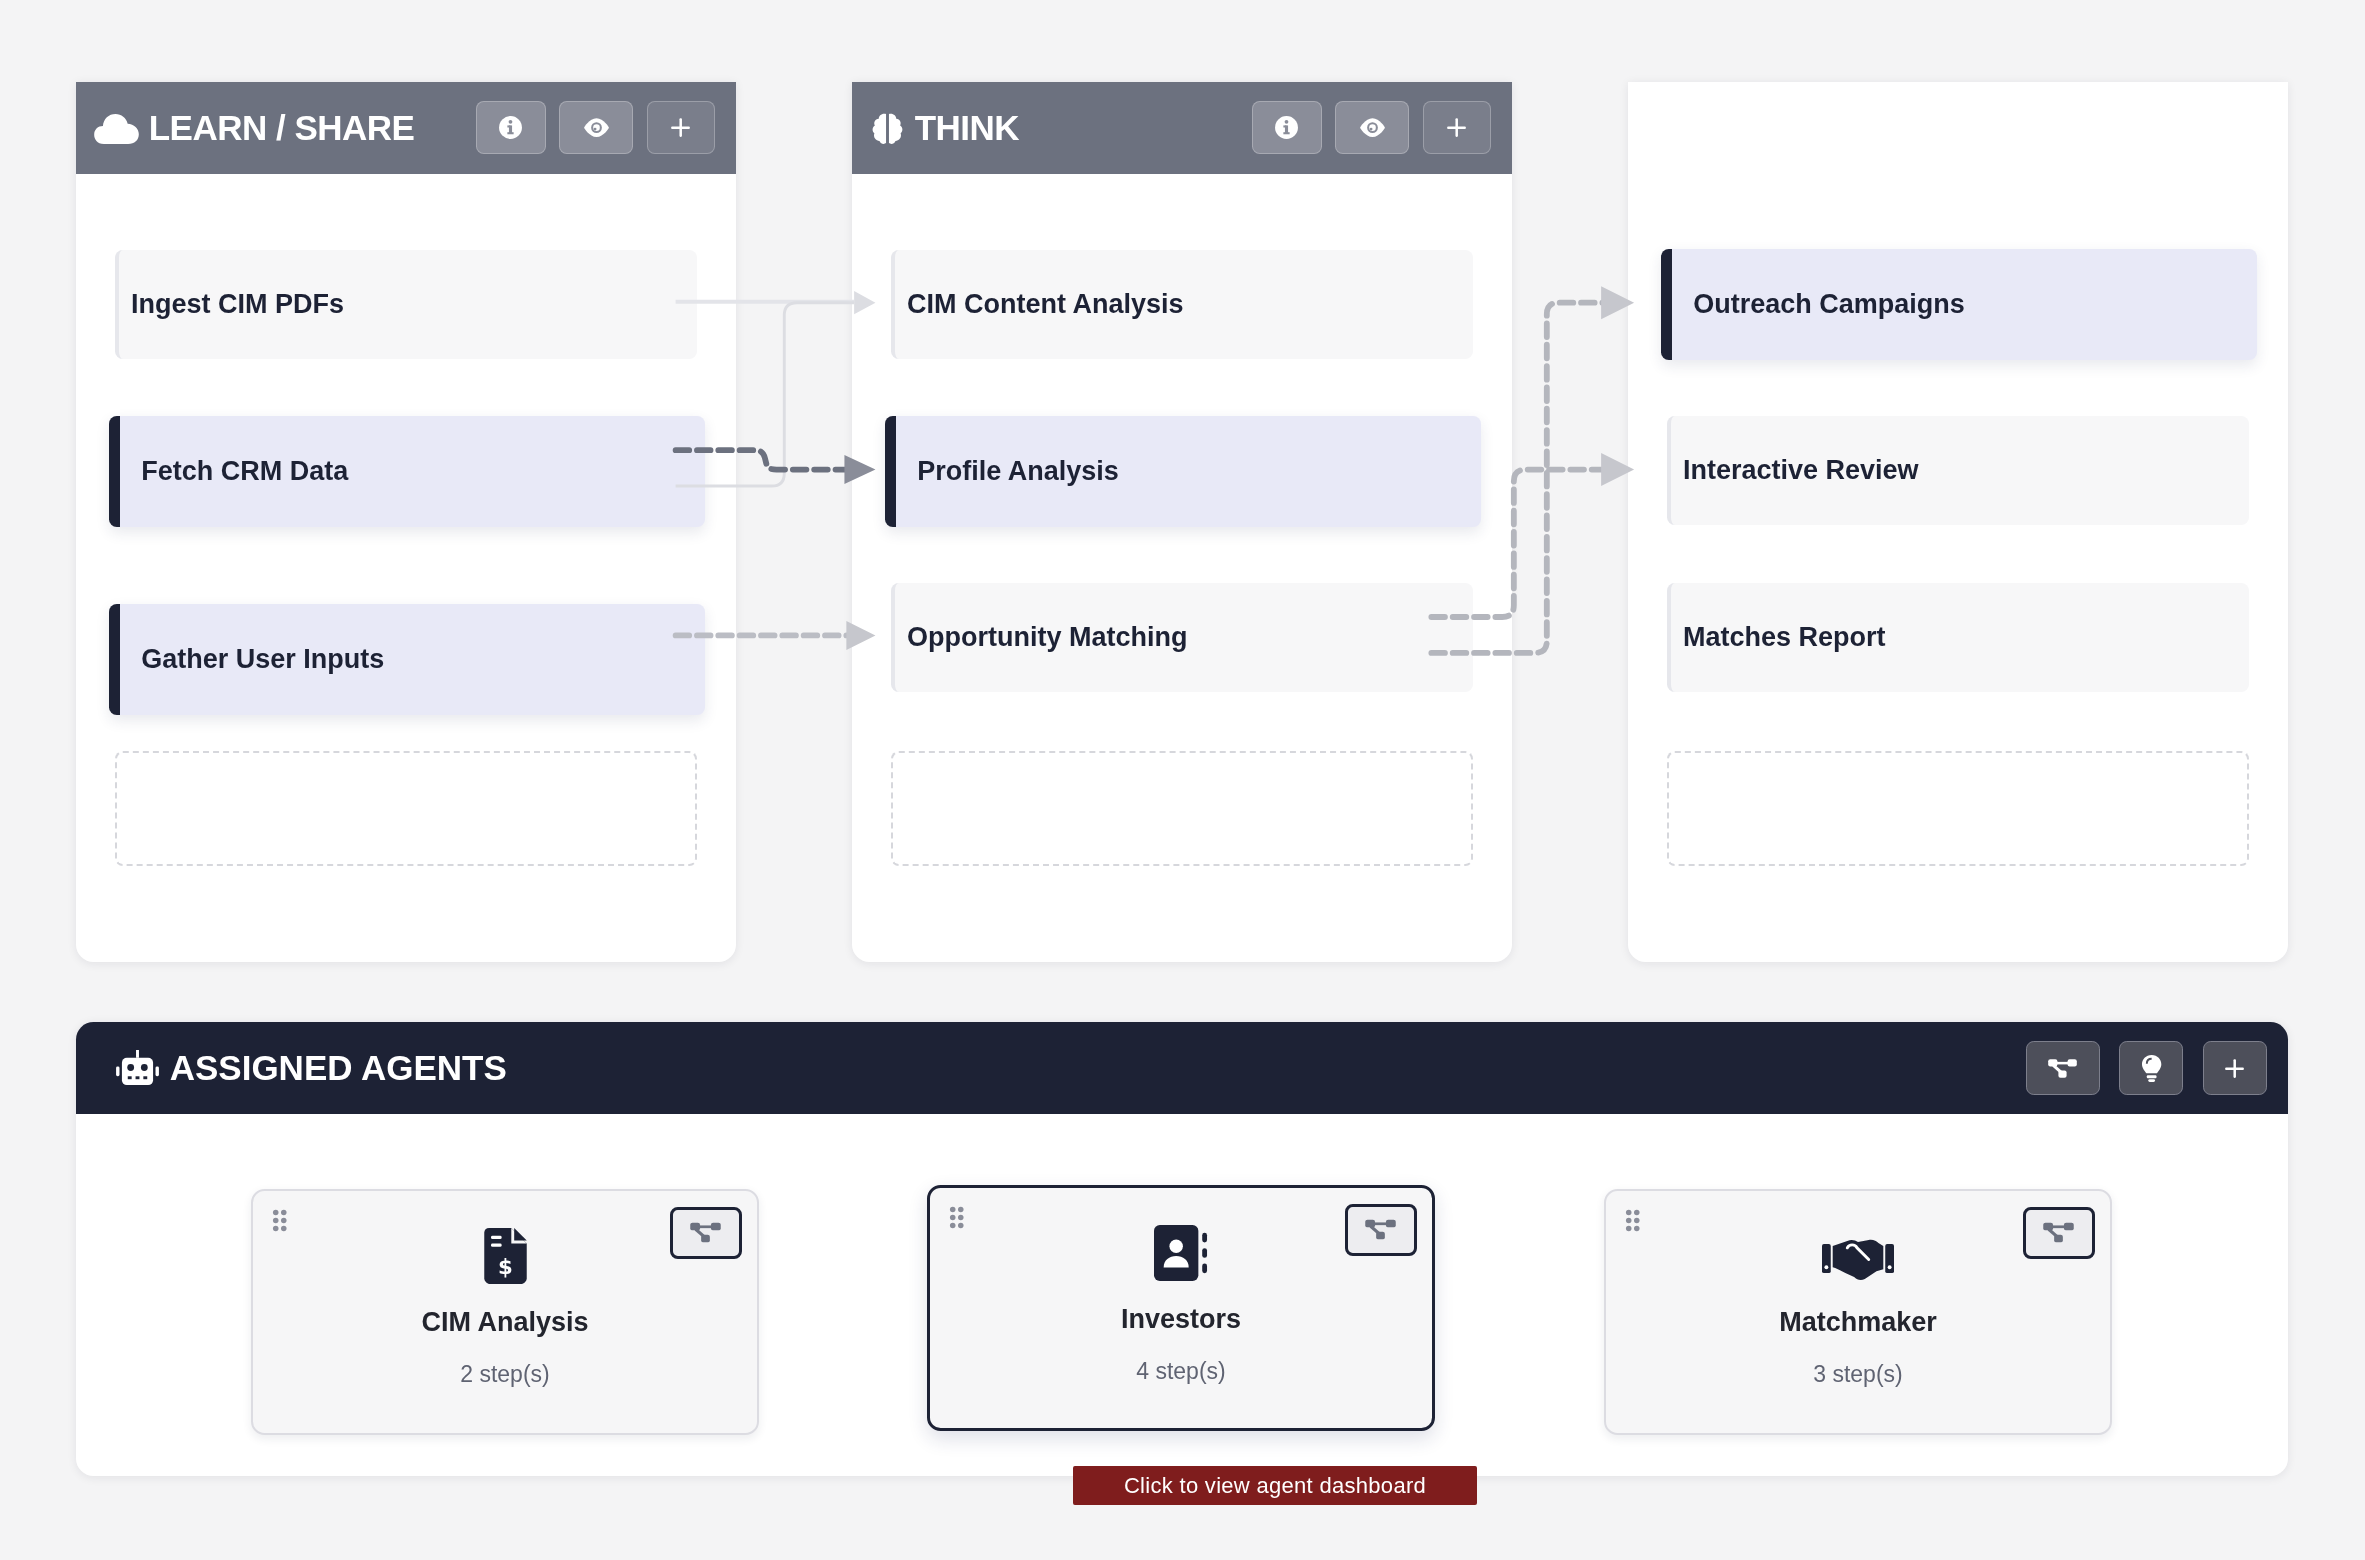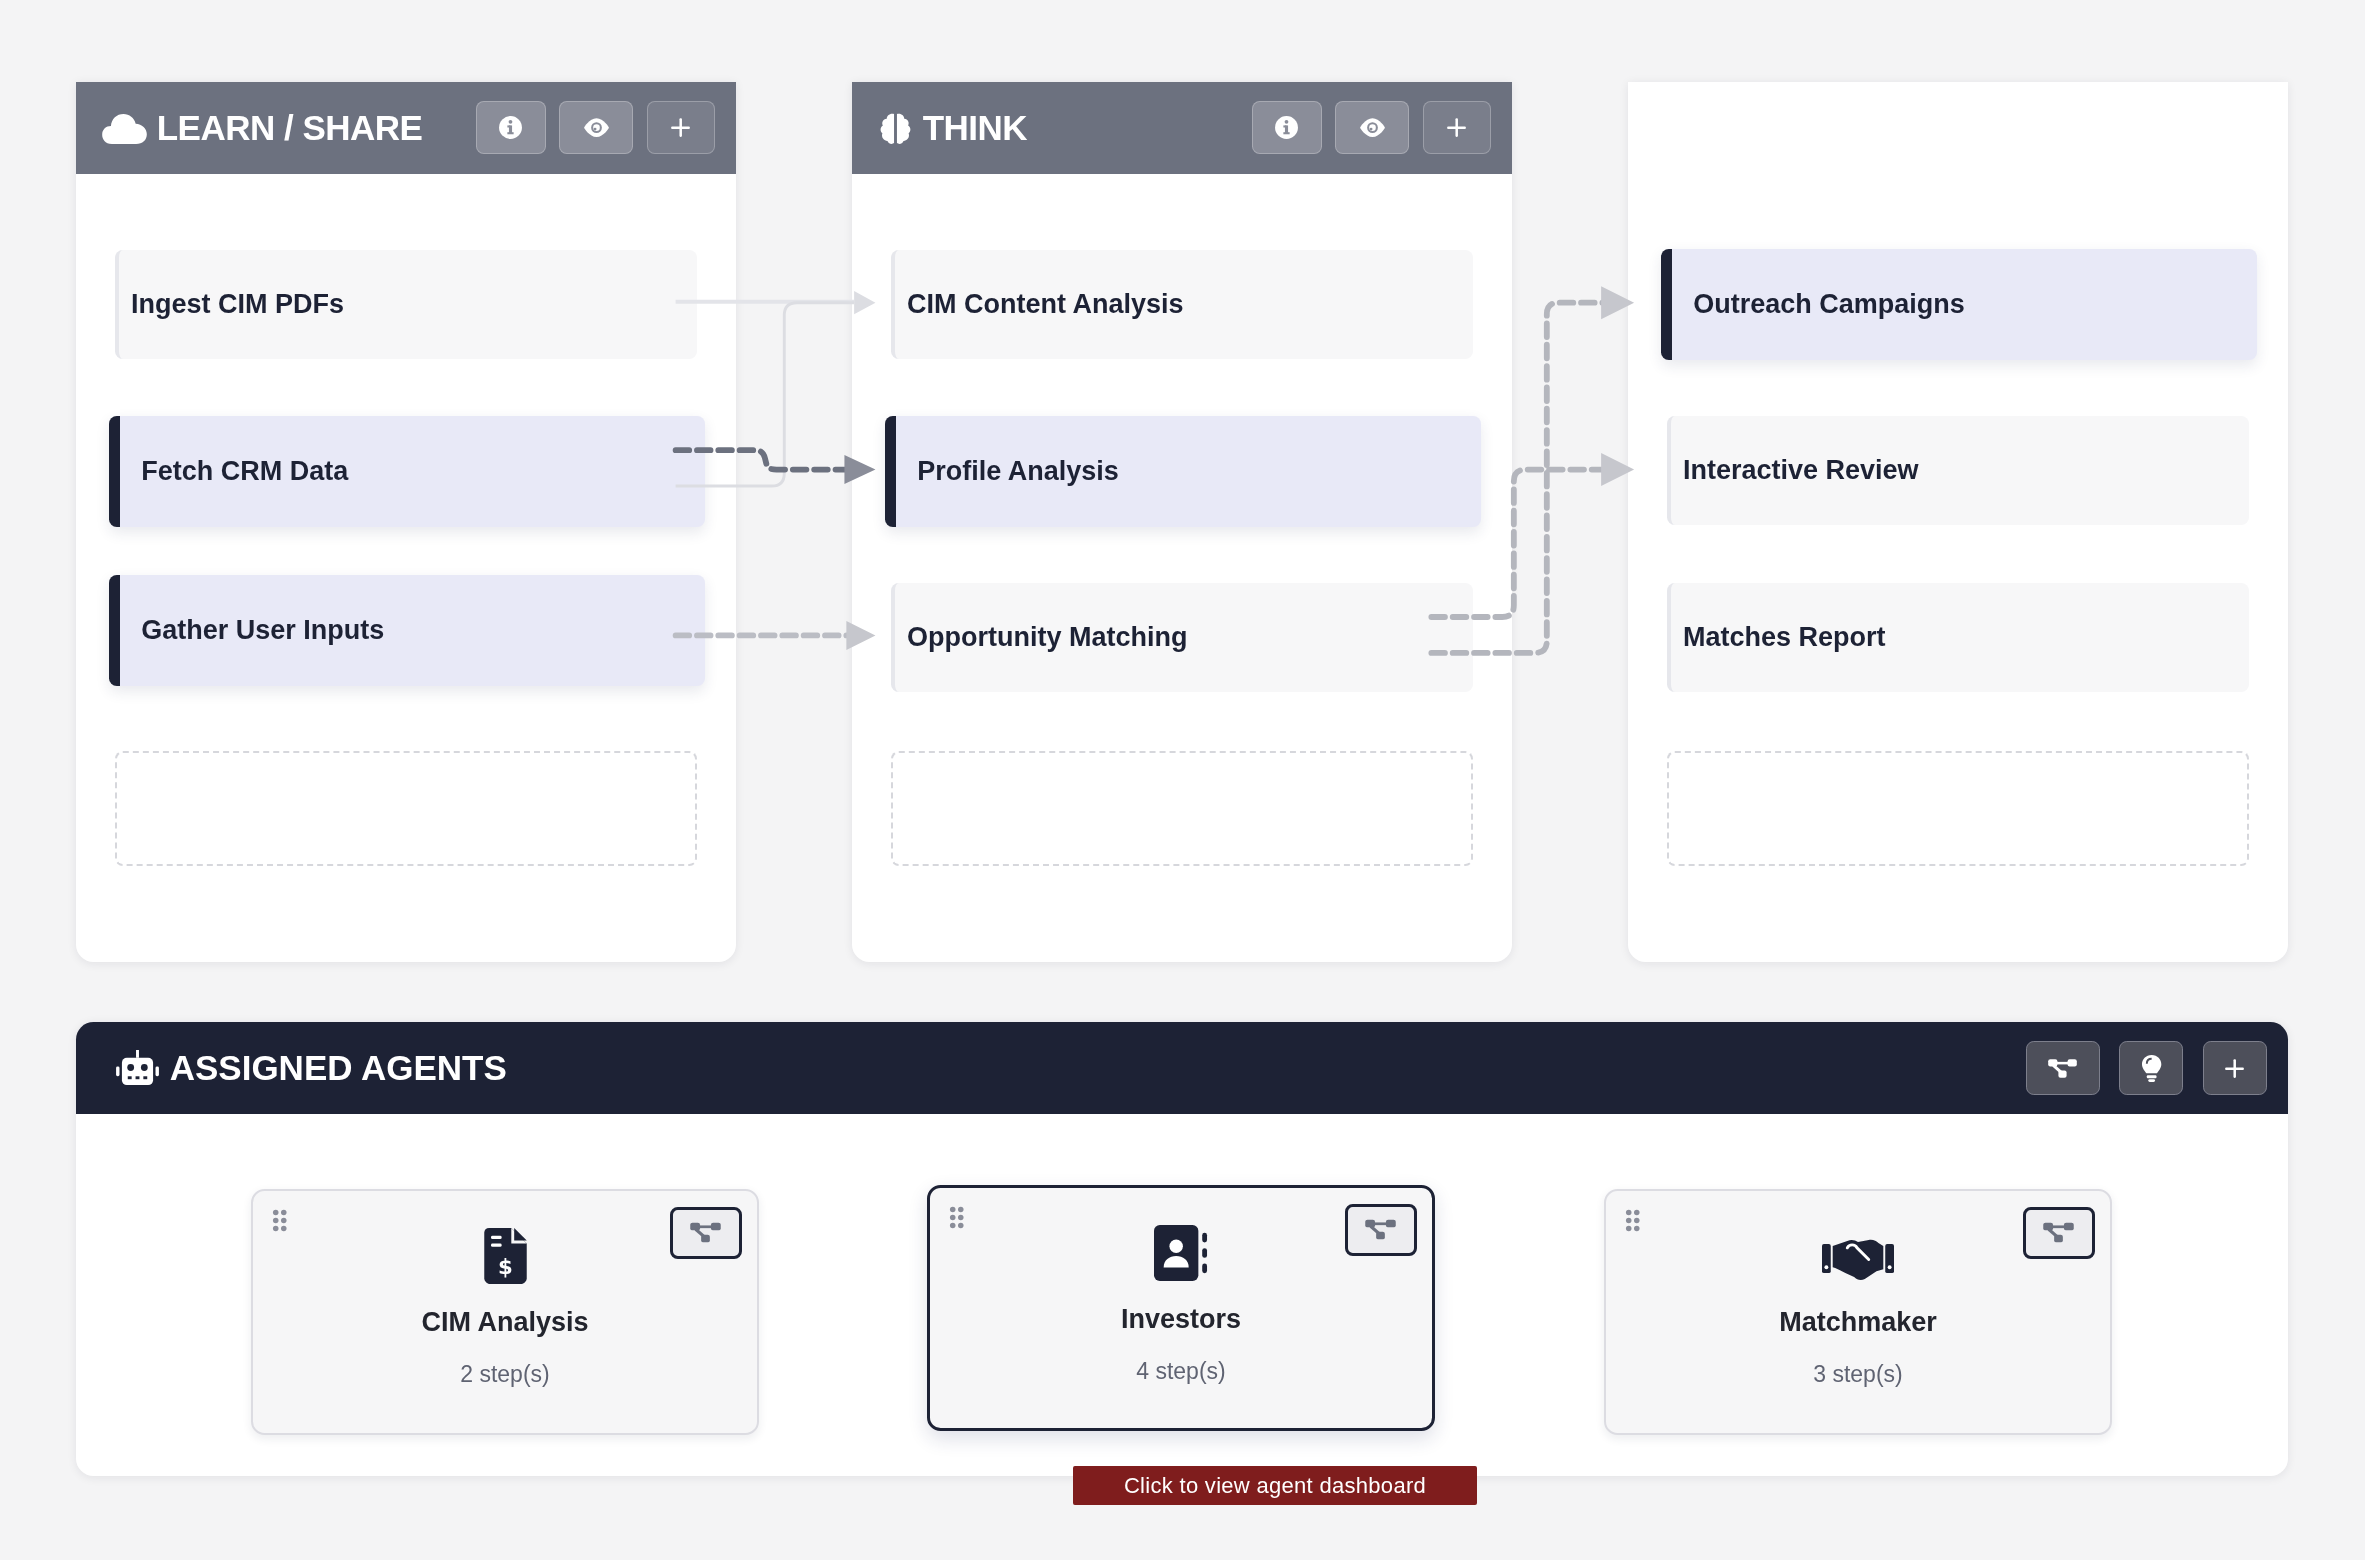--- a/index.html
+++ b/index.html
@@ -17,21 +17,21 @@
     height: 880px;
     background: #ffffff;
     border-radius: 0 0 17.5px 17.5px;
     box-shadow: 0 1.9px 9.7px rgba(20, 25, 45, 0.08);
   }
   .col-header {
     height: 92px;
     background: #6c717f;
     display: flex;
     align-items: center;
-    padding: 0 26px;
+    padding: 0 18px;
     position: relative;
   }
   .col-title {
     display: flex;
     align-items: center;
     color: #fff;
     font-size: 35px;
     font-weight: bold;
     letter-spacing: -0.5px;
   }
@@ -282,21 +282,21 @@
           </svg>
         </div>
     </div>
   </div>
   <div class="item" style="top:168px;">
       <span>Ingest CIM PDFs</span>
     </div>
   <div class="item active" style="top:334px;">
       <span>Fetch CRM Data</span>
     </div>
-  <div class="item active" style="top:493px;">
+  <div class="item active" style="top:522px;">
       <span>Gather User Inputs</span>
     </div>
   <div class="placeholder" style="top:669px;"></div>
 </section>
 
 <section class="column" style="left:852px;">
   <div class="col-header">
     <div class="col-title">
       <svg width="35" height="35" viewBox="0 0 36 36">
           <path d="M16.5 3 C12 2 9 5 9 8 C5 8.5 3.5 12 5 15 C2 17 2 21 4.5 23 C3 27 6 31 10 31 C11 34 14.5 34.5 16.5 33 Z" fill="#fff"></path>

